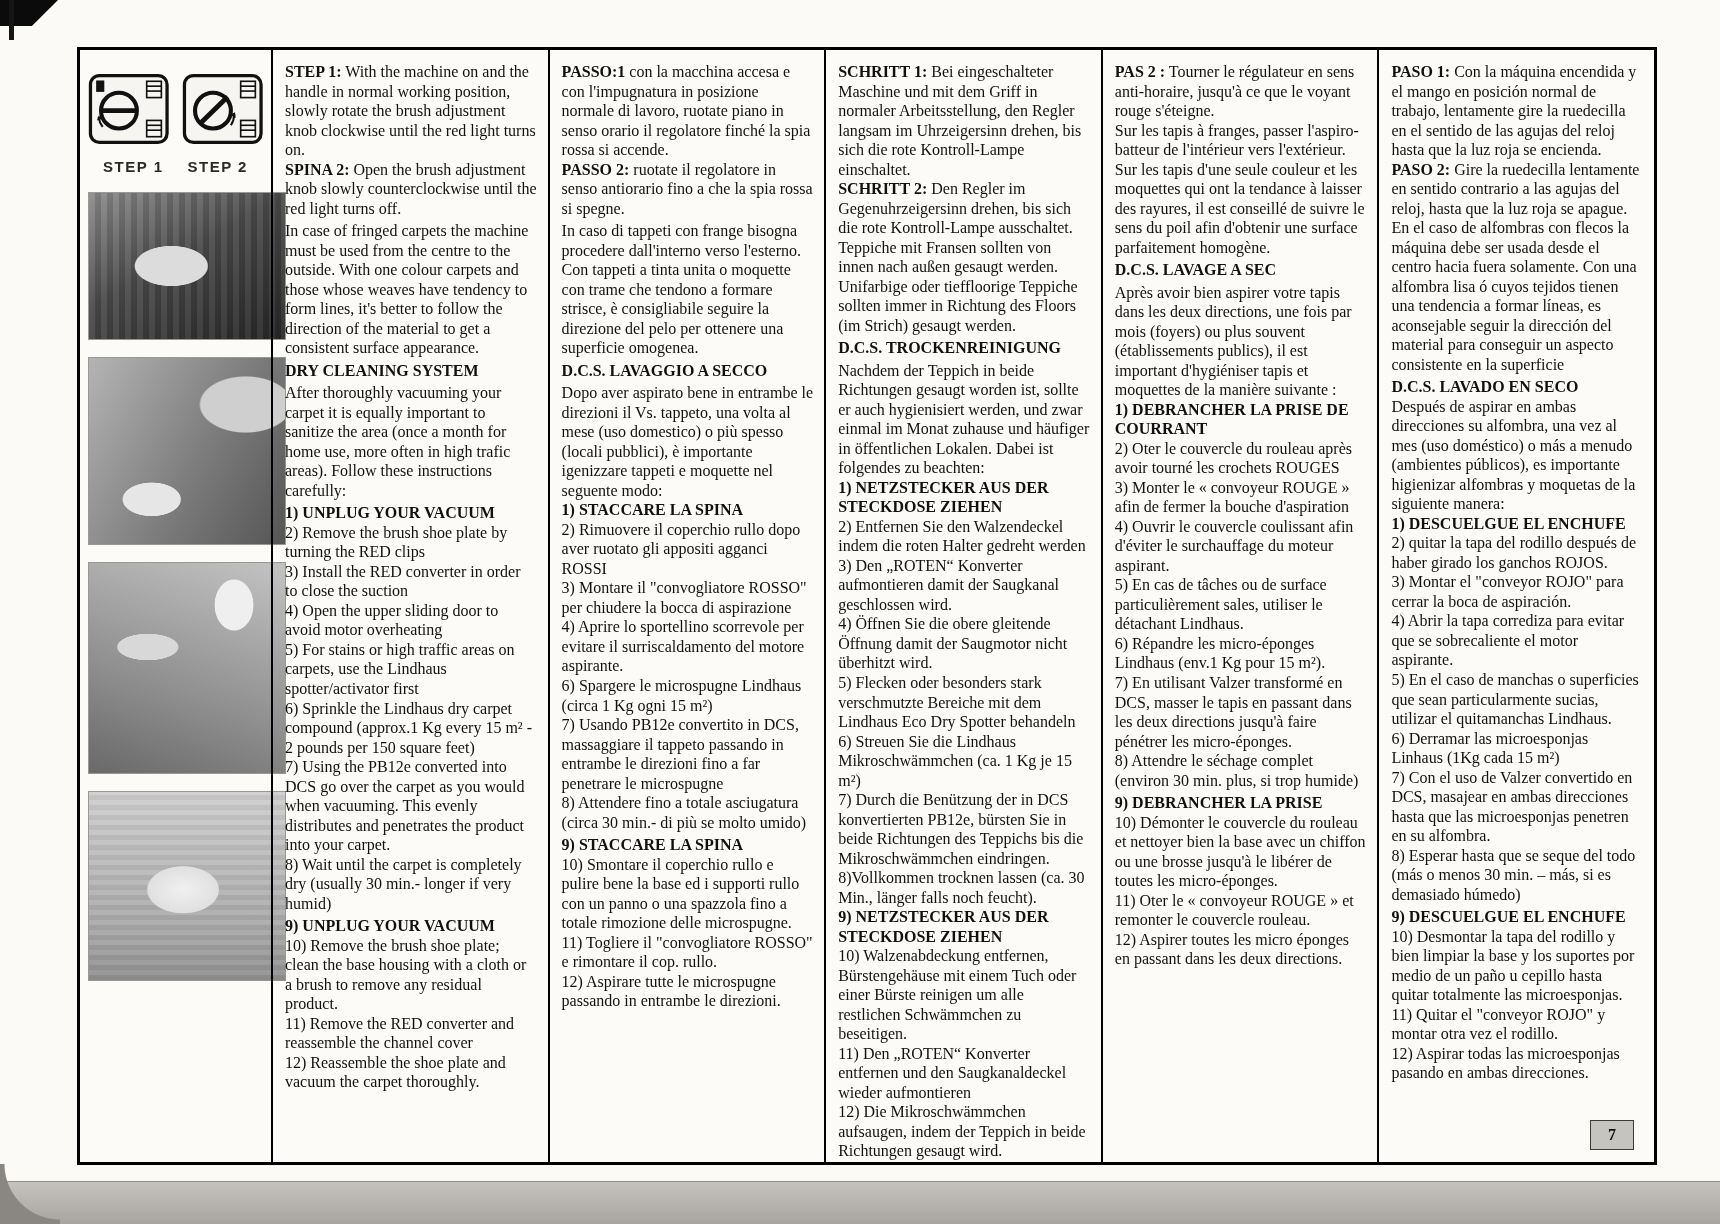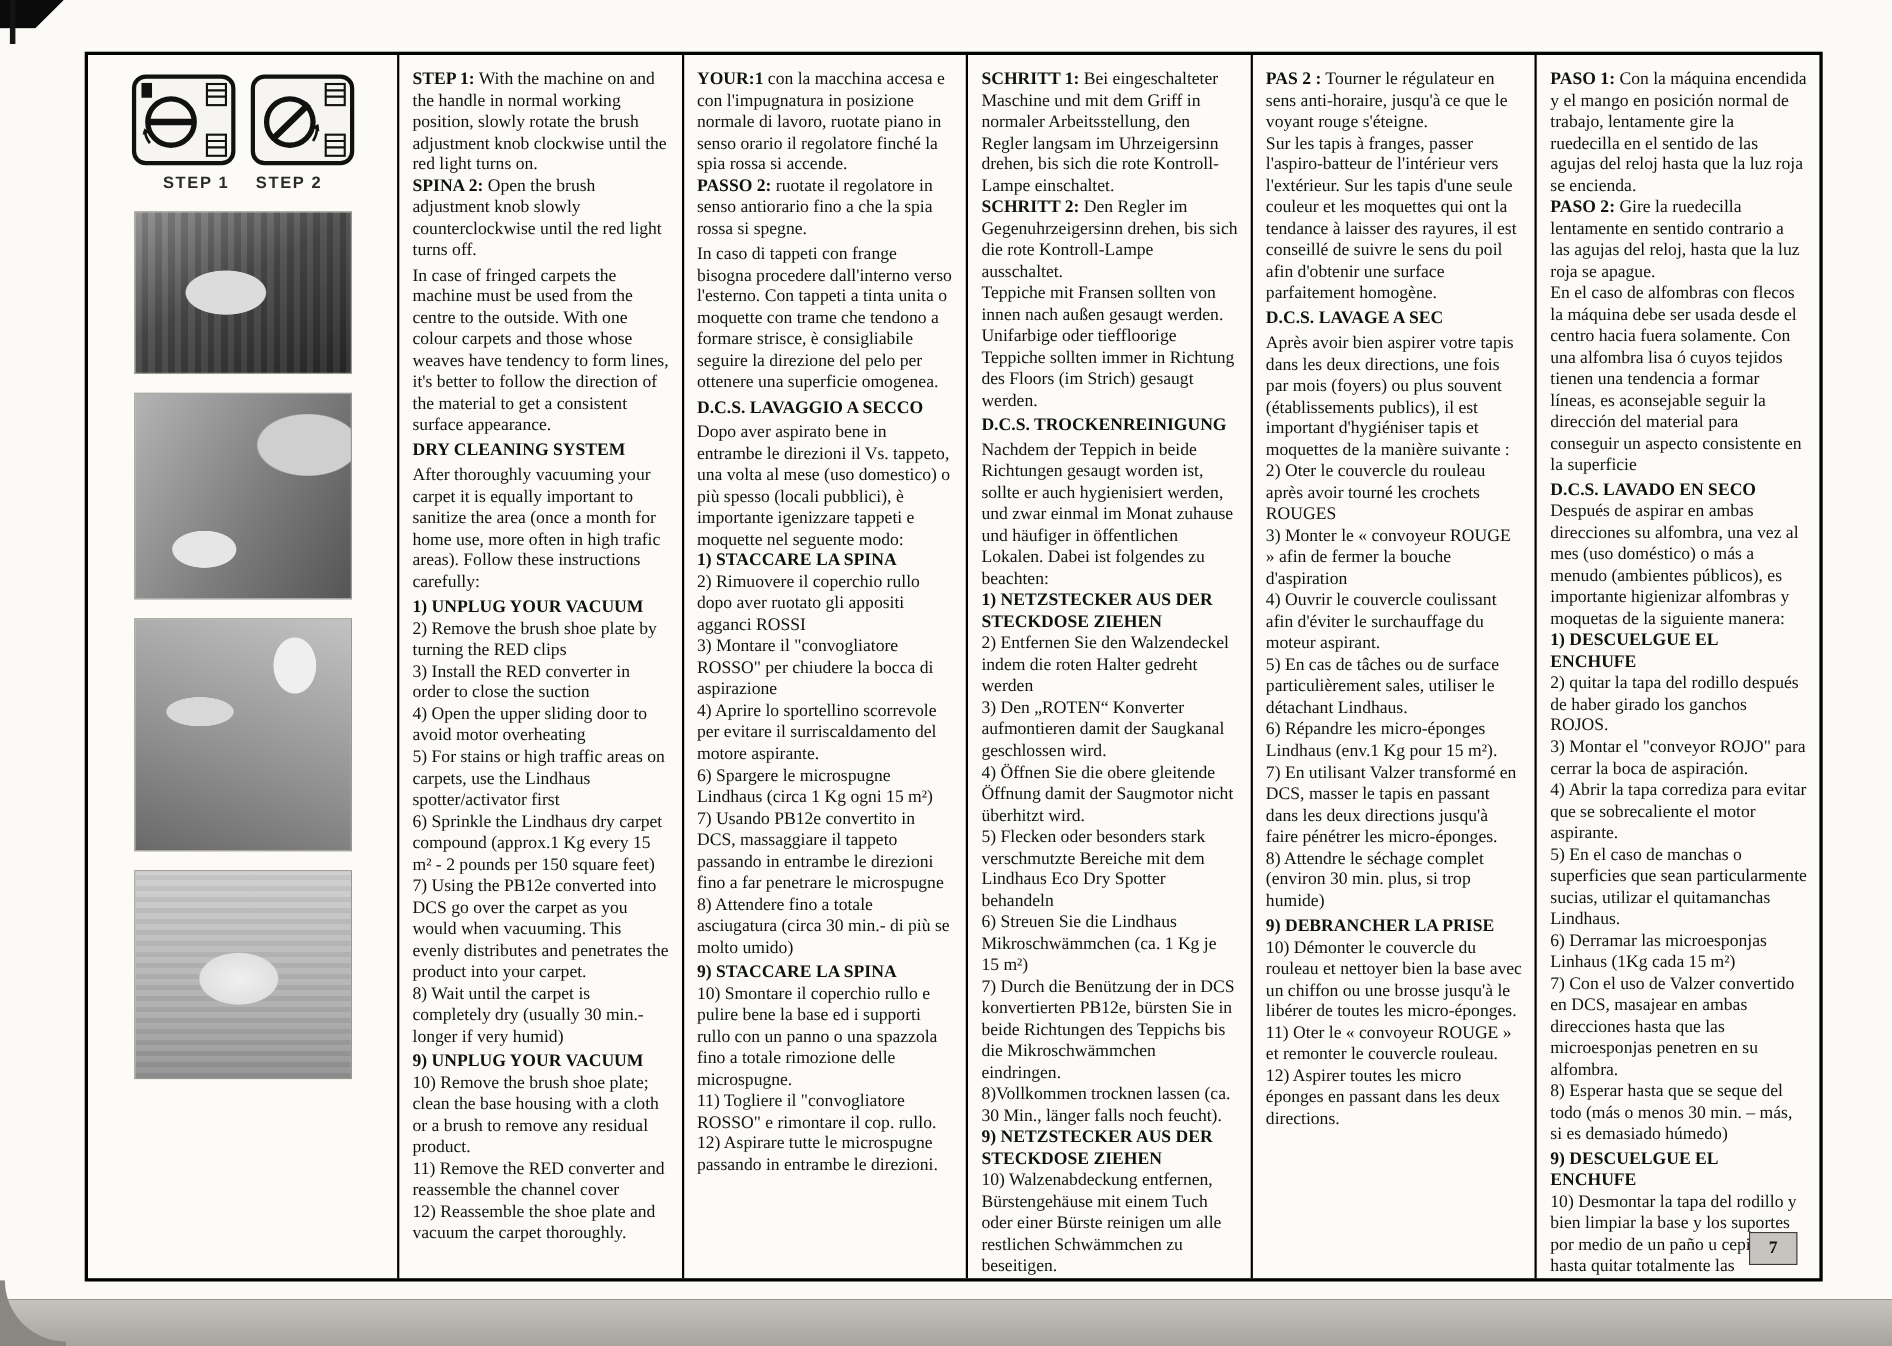--- a/index.html
+++ b/index.html
@@ -13,21 +13,21 @@
   .edge-line{position:absolute;left:9px;top:0;width:5px;height:40px;background:#151515;}
   .bottom-band{position:absolute;left:0;right:0;bottom:0;height:42px;
     background:linear-gradient(#c6c3bd,#a7a49f);border-top:1px solid #8f8c88;}
   .bottom-band-corner{position:absolute;left:0;bottom:0;width:60px;height:60px;
     background:radial-gradient(circle at 100% 0%, transparent 55px, #8a8782 56px);}
 
   .manual-table{position:absolute;left:77px;top:47px;width:1580px;height:1118px;
     border:3px solid #000;background:#fcfbf7;display:flex;box-sizing:border-box;}
 
   
-  .img-col{width:281px;flex:0 0 auto;padding:16px 8px 10px;box-sizing:border-box;}
+  .img-col{width:191px;flex:0 0 auto;padding:16px 8px 10px;box-sizing:border-box;}
   .diagrams{display:flex;gap:12px;justify-content:center;}
   .diagram{width:96px;height:86px;}
   .step-labels{display:flex;justify-content:center;gap:24px;margin-top:6px;
     font-family:"Liberation Sans", sans-serif;font-weight:bold;font-size:15px;
     letter-spacing:1.5px;color:#2a2a2a;}
   .photo{width:198px;margin:17px auto 0;border:1px solid #9a9893;box-sizing:border-box;}
   .photo-rug{height:148px;background:
     radial-gradient(ellipse 62px 34px at 42% 50%, #dcdcdc 0%, #dcdcdc 58%, transparent 60%),
     repeating-linear-gradient(90deg, rgba(255,255,255,.06) 0 6px, rgba(0,0,0,.10) 6px 12px),
     linear-gradient(150deg,#8d8d8d 0%,#4b4b4b 45%,#272727 100%);}
@@ -124,21 +124,21 @@
           <p class="blk item"><span>5) For stains or high traffic areas on carpets, use the Lindhaus spotter/activator first</span></p>
           <p class="blk item"><span>6) Sprinkle the Lindhaus dry carpet compound (approx.1 Kg every 15 m² - 2  pounds per 150 square feet)</span></p>
           <p class="blk item"><span>7) Using the PB12e converted into DCS go over the carpet as you would when vacuuming. This evenly distributes and penetrates the product into your carpet.</span></p>
           <p class="blk item"><span>8) Wait until the carpet is completely dry (usually 30 min.- longer if very humid)</span></p>
           <p class="blk item gap"><strong>9) UNPLUG YOUR VACUUM</strong></p>
           <p class="blk item"><span>10) Remove the brush shoe  plate; clean the base housing with a cloth or a brush to remove any residual product.</span></p>
           <p class="blk item"><span>11) Remove the RED converter and reassemble the channel cover</span></p>
           <p class="blk item"><span>12) Reassemble the shoe plate and vacuum the carpet thoroughly.</span></p>
         </div>
         <div class="col">
-          <p class="blk para"><strong>YOUR:1</strong><span> con la macchina accesa e con l'impugnatura in posizione normale di lavoro, ruotate piano in senso orario il regolatore finché la spia rossa si accende.</span></p>
+          <p class="blk para"><strong>PASSO:1</strong><span> con la macchina accesa e con l'impugnatura in posizione normale di lavoro, ruotate piano in senso orario il regolatore finché la spia rossa si accende.</span></p>
           <p class="blk para"><strong>PASSO 2:</strong><span> ruotate il regolatore in senso antiorario fino a che la spia rossa si spegne.</span></p>
           <p class="blk para gap"><span>In caso di tappeti con frange bisogna procedere dall'interno verso l'esterno. Con tappeti a tinta unita o moquette con trame che tendono a formare strisce, è consigliabile seguire la direzione del pelo per ottenere una superficie omogenea.</span></p>
           <p class="blk head gap"><strong>D.C.S. LAVAGGIO A SECCO</strong></p>
           <p class="blk para gap"><span>Dopo aver aspirato bene in entrambe le direzioni il Vs. tappeto, una volta al mese (uso domestico) o più spesso (locali pubblici), è importante igenizzare tappeti e moquette nel seguente modo:</span></p>
           <p class="blk item"><strong>1) STACCARE LA SPINA</strong></p>
           <p class="blk item"><span>2) Rimuovere il coperchio rullo dopo aver ruotato gli appositi agganci ROSSI</span></p>
           <p class="blk item"><span>3) Montare il "convogliatore ROSSO" per chiudere la bocca di aspirazione</span></p>
           <p class="blk item"><span>4) Aprire lo sportellino scorrevole per evitare il surriscaldamento del motore aspirante.</span></p>
           <p class="blk item"><span>6) Spargere le microspugne Lindhaus (circa 1 Kg ogni 15 m²)</span></p>
           <p class="blk item"><span>7) Usando PB12e convertito in DCS, massaggiare il tappeto passando in entrambe le direzioni fino a far penetrare le microspugne</span></p>
@@ -165,20 +165,21 @@
           <p class="blk item"><strong>9) NETZSTECKER AUS DER STECKDOSE ZIEHEN</strong></p>
           <p class="blk item"><span>10) Walzenabdeckung entfernen, Bürstengehäuse mit einem Tuch oder einer Bürste reinigen um alle restlichen Schwämmchen zu beseitigen.</span></p>
           <p class="blk item"><span>11) Den „ROTEN“ Konverter entfernen und den Saugkanaldeckel wieder aufmontieren</span></p>
           <p class="blk item"><span>12) Die Mikroschwämmchen aufsaugen, indem der Teppich in beide Richtungen gesaugt wird.</span></p>
         </div>
         <div class="col">
           <p class="blk para"><strong>PAS 2 :</strong><span> Tourner le régulateur en sens anti-horaire, jusqu'à ce que le voyant rouge s'éteigne.</span></p>
           <p class="blk para"><span>Sur les tapis à franges, passer l'aspiro-batteur de l'intérieur vers l'extérieur. Sur les tapis d'une seule couleur et les moquettes qui ont la tendance à laisser des rayures, il est conseillé de suivre le sens du poil afin d'obtenir une surface parfaitement homogène.</span></p>
           <p class="blk head gap"><strong>D.C.S. LAVAGE A SEC</strong></p>
           <p class="blk para gap"><span>Après avoir bien aspirer votre tapis dans les deux directions, une fois par mois (foyers) ou plus souvent (établissements publics), il est important d'hygiéniser tapis et moquettes de la manière suivante :</span></p>
+          <p class="blk item"><strong>1) DEBRANCHER LA PRISE DE COURRANT</strong></p>
           <p class="blk item"><span>2) Oter le couvercle du rouleau après avoir tourné les crochets ROUGES</span></p>
           <p class="blk item"><span>3) Monter le « convoyeur ROUGE » afin de fermer la bouche d'aspiration</span></p>
           <p class="blk item"><span>4) Ouvrir le couvercle coulissant afin d'éviter le surchauffage du moteur aspirant.</span></p>
           <p class="blk item"><span>5) En cas de tâches ou de surface particulièrement sales, utiliser le détachant Lindhaus.</span></p>
           <p class="blk item"><span>6) Répandre les micro-éponges Lindhaus (env.1 Kg pour 15 m²).</span></p>
           <p class="blk item"><span>7) En utilisant Valzer transformé en DCS, masser le tapis en passant dans les deux directions jusqu'à faire pénétrer les micro-éponges.</span></p>
           <p class="blk item"><span>8) Attendre le séchage complet (environ 30 min. plus, si trop humide)</span></p>
           <p class="blk item gap"><strong>9) DEBRANCHER LA PRISE</strong></p>
           <p class="blk item"><span>10)  Démonter le couvercle du rouleau et nettoyer bien la base avec un chiffon ou une brosse jusqu'à le libérer de toutes les micro-éponges.</span></p>
           <p class="blk item"><span>11) Oter le « convoyeur ROUGE » et remonter le couvercle rouleau.</span></p>

